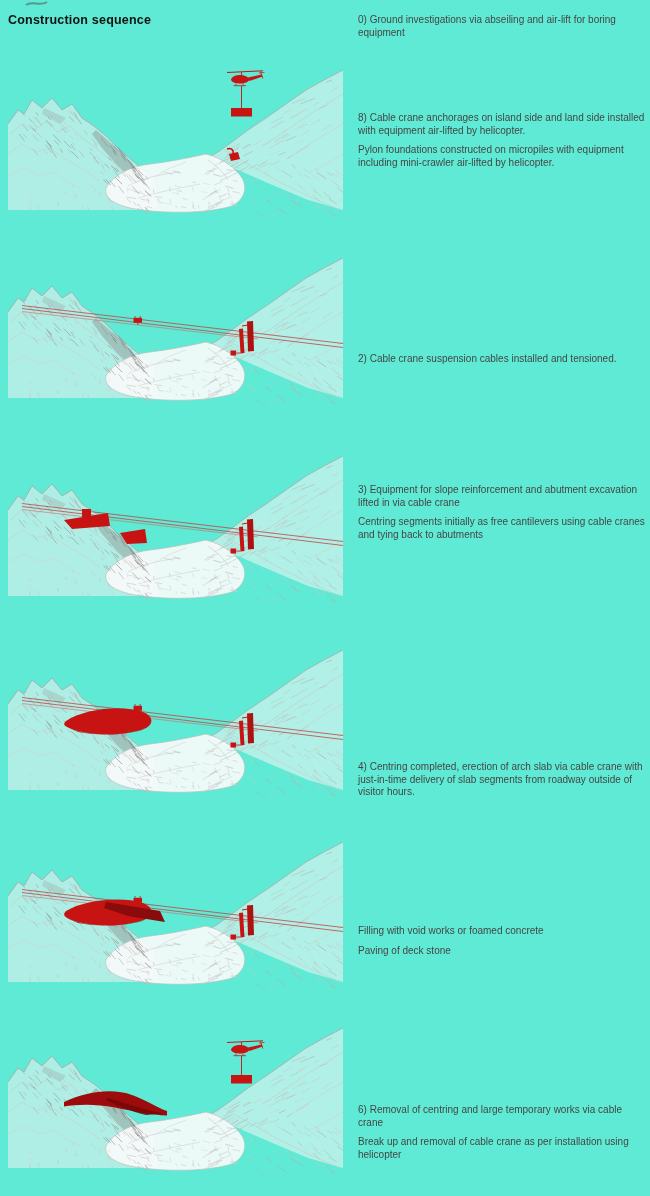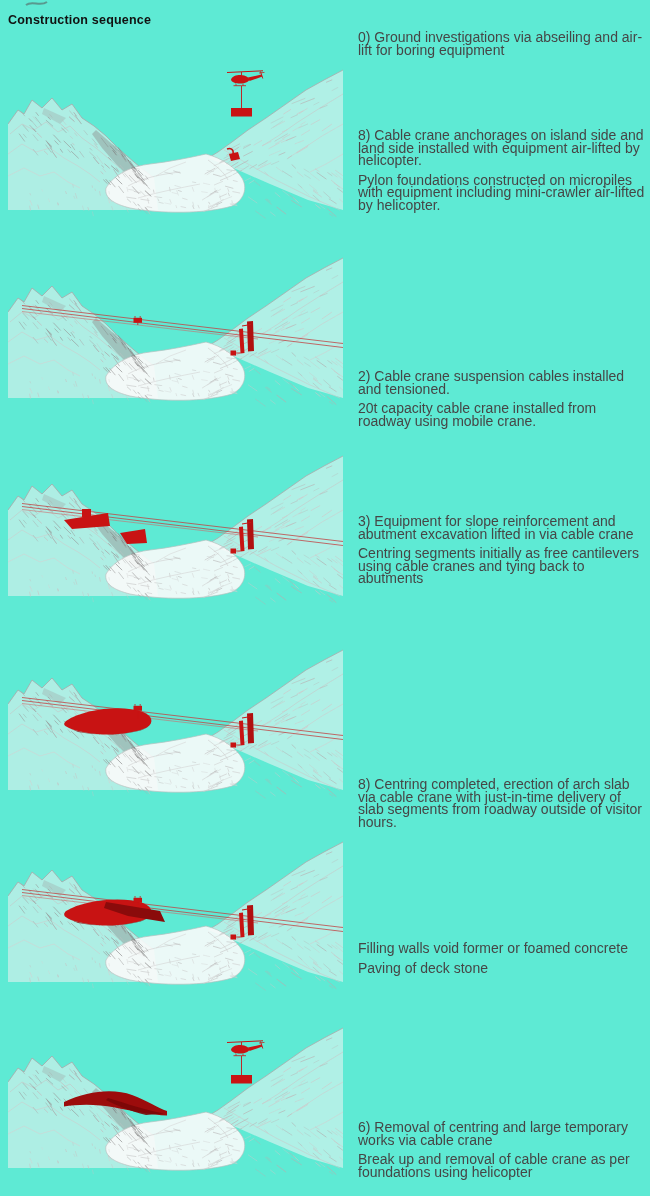--- a/index.html
+++ b/index.html
@@ -6,21 +6,21 @@
   .sheet{
     position:relative;width:650px;height:1196px;background:#5eead4;
     font-family:"Liberation Sans",sans-serif;overflow:hidden;
   }
   .title{
     position:absolute;left:8px;top:13px;
     font-size:12.5px;font-weight:bold;color:#111;letter-spacing:.2px;
   }
   .stage-text{
     position:absolute;left:358px;width:288px;
-    font-size:14px;line-height:12.5px;color:#464646;margin-top:17px;
+    font-size:10px;line-height:12.5px;color:#464646;
   }
   .stage-text p{margin:0 0 7px 0;}
   .panel{position:absolute;left:8px;width:335px;height:178px;}
   .panel svg{width:100%;height:100%;display:block;}
   .defs-holder{position:absolute;width:0;height:0;overflow:hidden;}
 </style>
 </head>
 <body>
 
 <div class="sheet">
@@ -481,35 +481,34 @@
     <p>0) Ground investigations via abseiling and air-lift for boring equipment</p>
   </div>
 
   <div class="stage-text" style="top:112px">
     <p>8) Cable crane anchorages on island side and land side installed with equipment air-lifted by helicopter.</p>
     <p>Pylon foundations constructed on micropiles with equipment including mini-crawler air-lifted by helicopter.</p>
   </div>
 
   <div class="stage-text" style="top:353px">
     <p>2) Cable crane suspension cables installed and tensioned.</p>
-    <p>20t capacity cable crane installed from roadway using mobile crane.</p>
-  </div>
-
-  <div class="stage-text" style="top:498px">
+  </div>
+
+  <div class="stage-text" style="top:484px">
     <p>3) Equipment for slope reinforcement and abutment excavation lifted in via cable crane</p>
     <p>Centring segments initially as free cantilevers using cable cranes and tying back to abutments</p>
   </div>
 
   <div class="stage-text" style="top:761px">
-    <p>8) Centring completed, erection of arch slab via cable crane with just-in-time delivery of slab segments from roadway outside of visitor hours.</p>
+    <p>4) Centring completed, erection of arch slab via cable crane with just-in-time delivery of slab segments from roadway outside of visitor hours.</p>
   </div>
 
   <div class="stage-text" style="top:925px">
-    <p>Filling walls void former or foamed concrete</p>
+    <p>Filling with void works or foamed concrete</p>
     <p>Paving of deck stone</p>
   </div>
 
   <div class="stage-text" style="top:1104px">
     <p>6) Removal of centring and large temporary works via cable crane</p>
-    <p>Break up and removal of cable crane as per foundations using helicopter</p>
+    <p>Break up and removal of cable crane as per installation using helicopter</p>
   </div>
 
 </div>
 
 </body></html>

